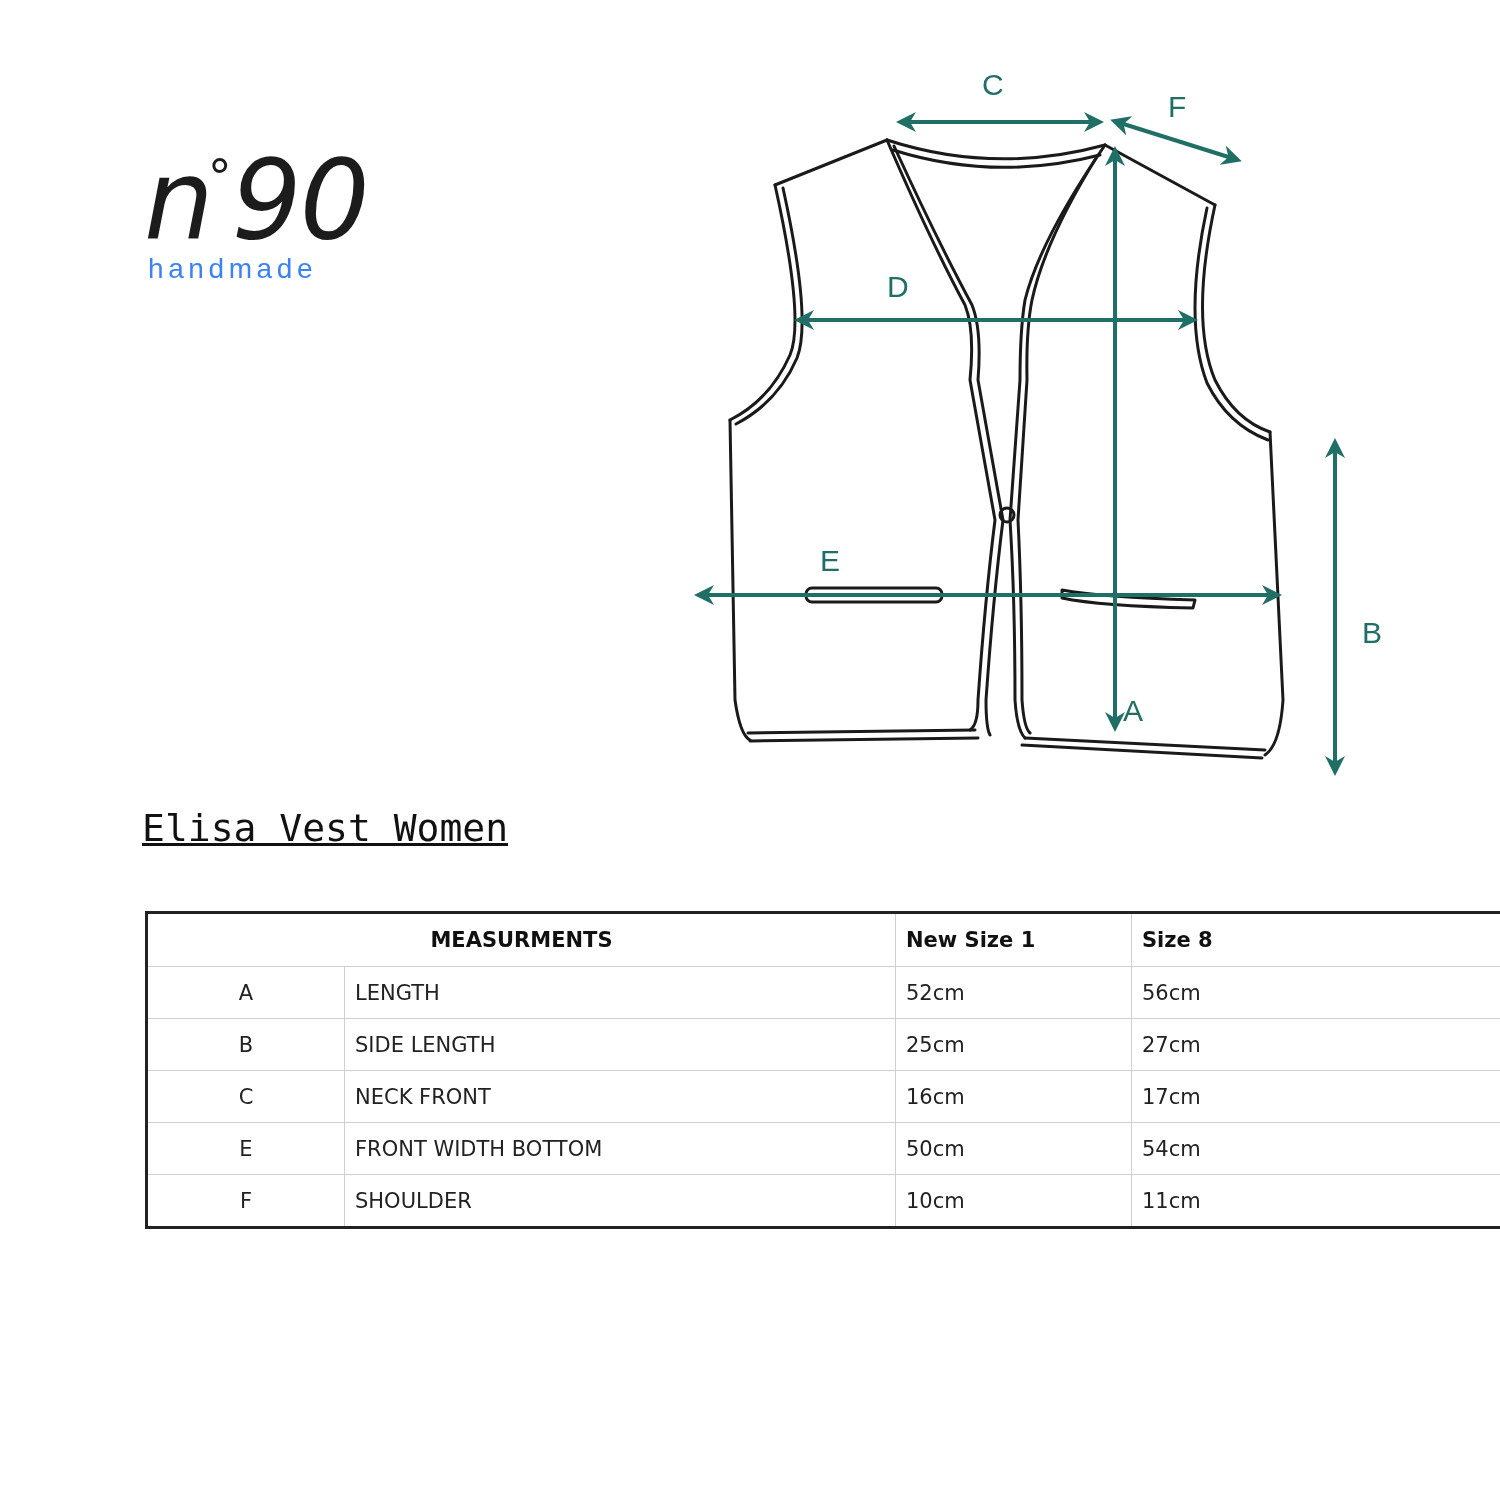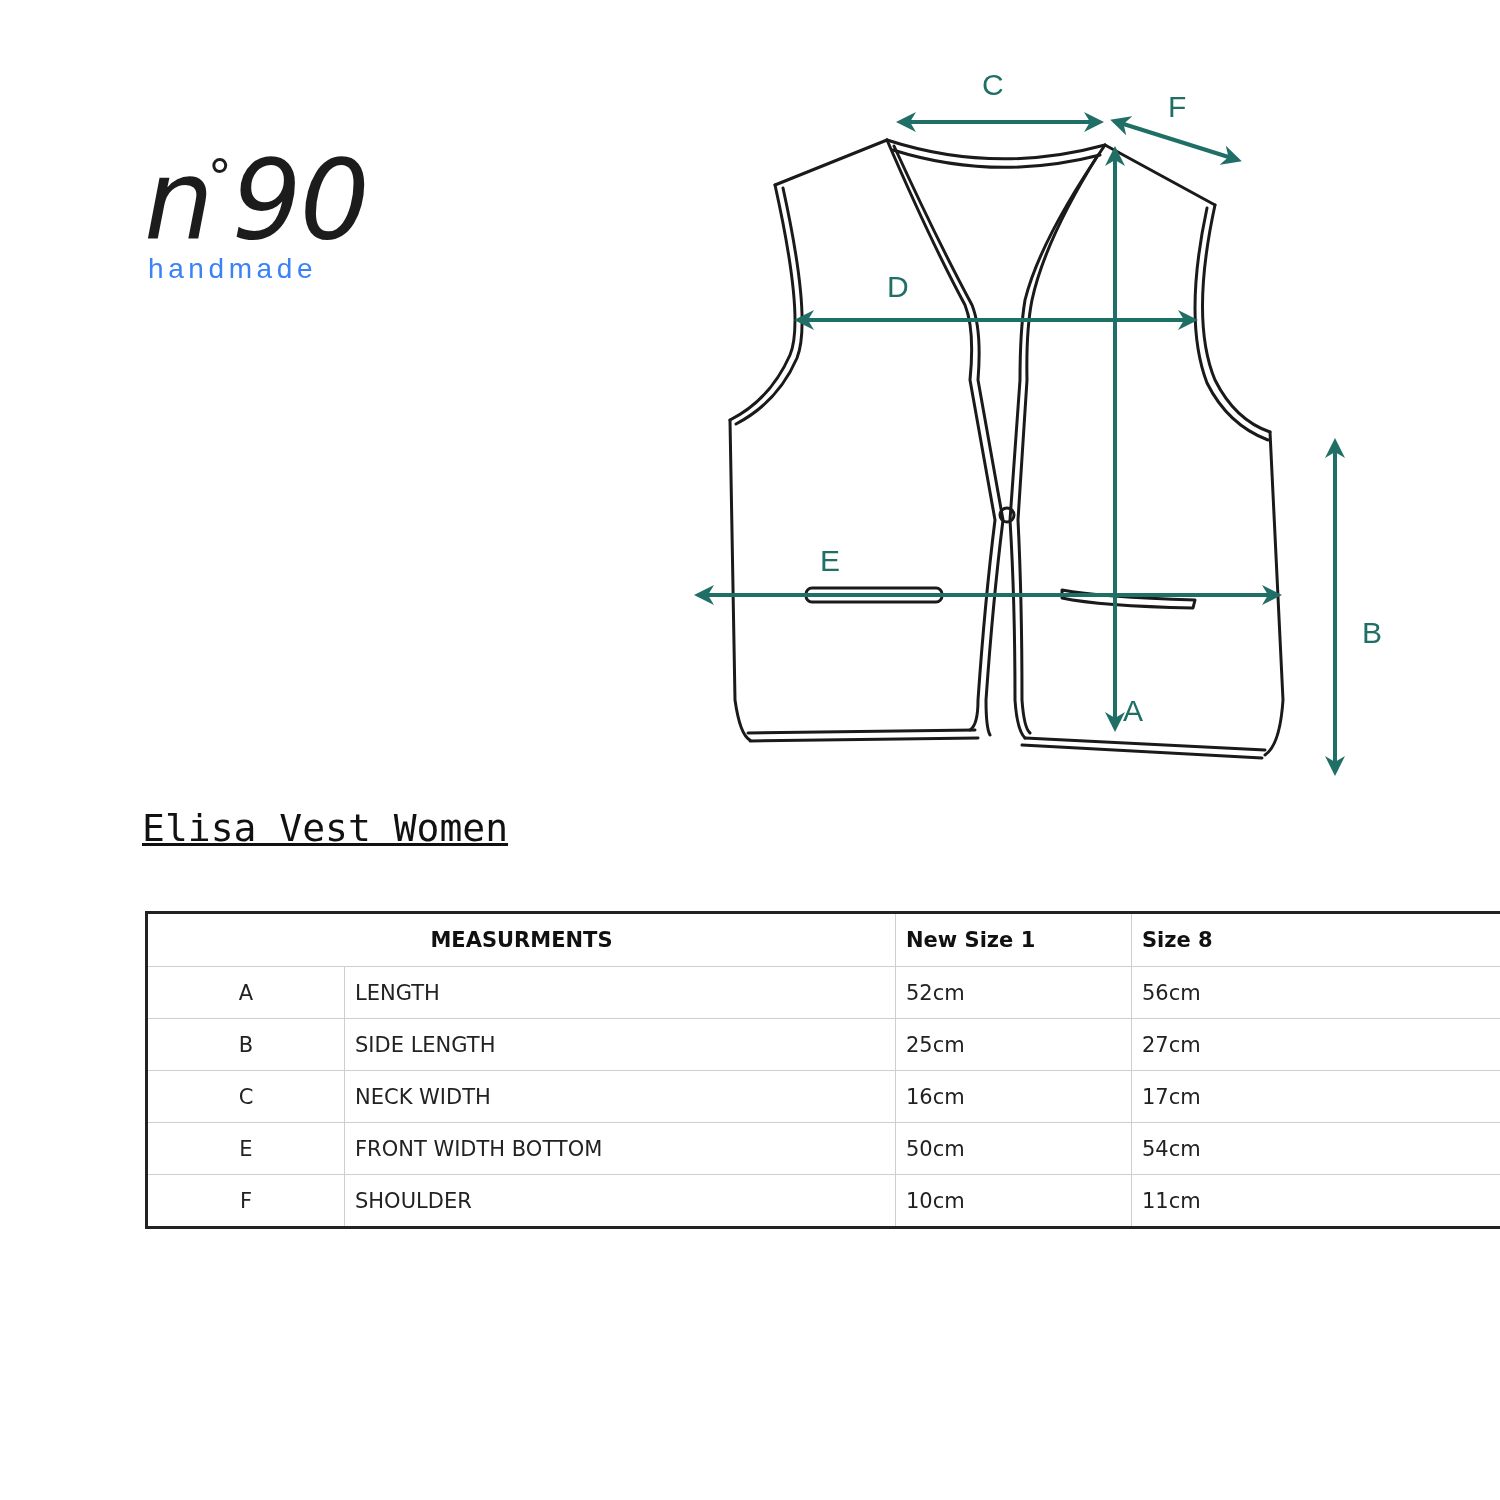--- a/index.html
+++ b/index.html
@@ -104,21 +104,21 @@
     <td class="c-s2">56cm</td>
   </tr>
   <tr>
     <td class="c-code">B</td>
     <td class="c-name">SIDE LENGTH</td>
     <td class="c-s1">25cm</td>
     <td class="c-s2">27cm</td>
   </tr>
   <tr>
     <td class="c-code">C</td>
-    <td class="c-name">NECK WIDTH</td>
+    <td class="c-name">NECK FRONT</td>
     <td class="c-s1">16cm</td>
     <td class="c-s2">17cm</td>
   </tr>
   <tr>
     <td class="c-code">E</td>
     <td class="c-name">FRONT WIDTH BOTTOM</td>
     <td class="c-s1">50cm</td>
     <td class="c-s2">54cm</td>
   </tr>
   <tr>

